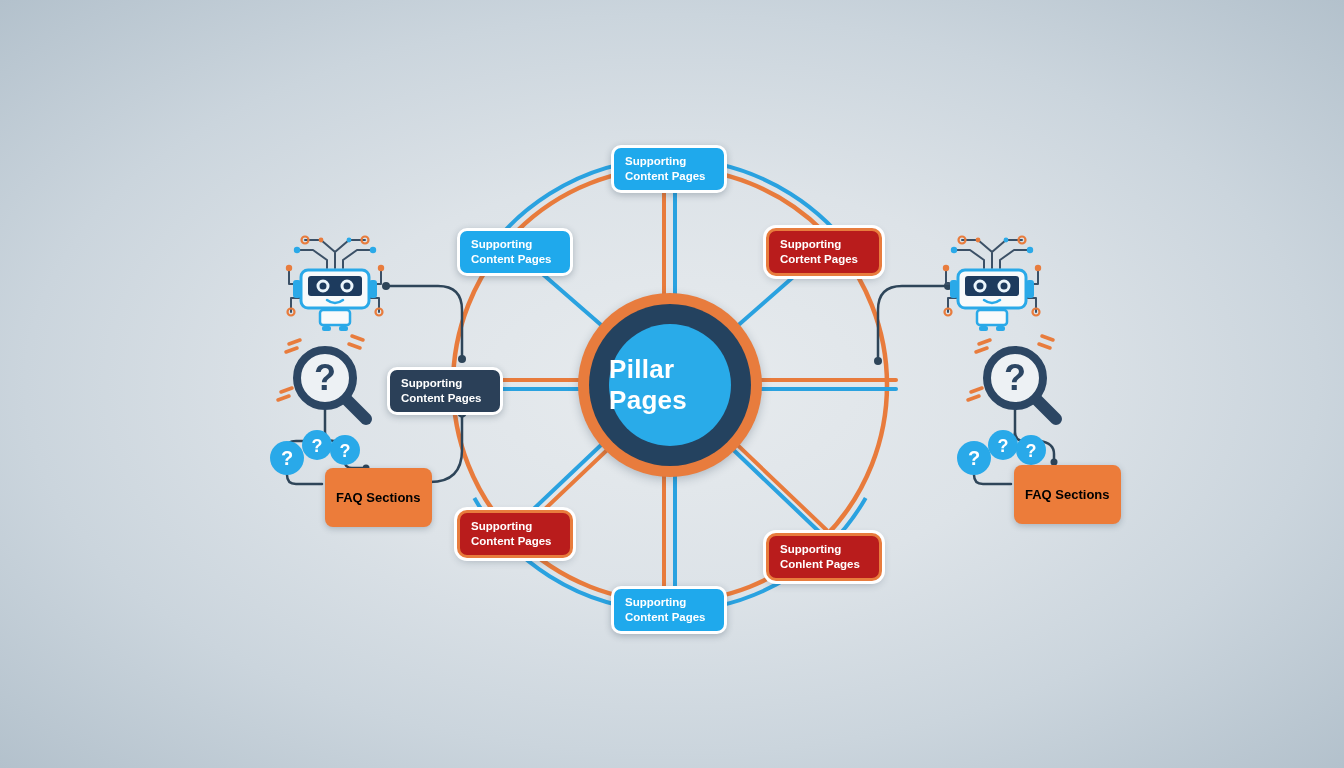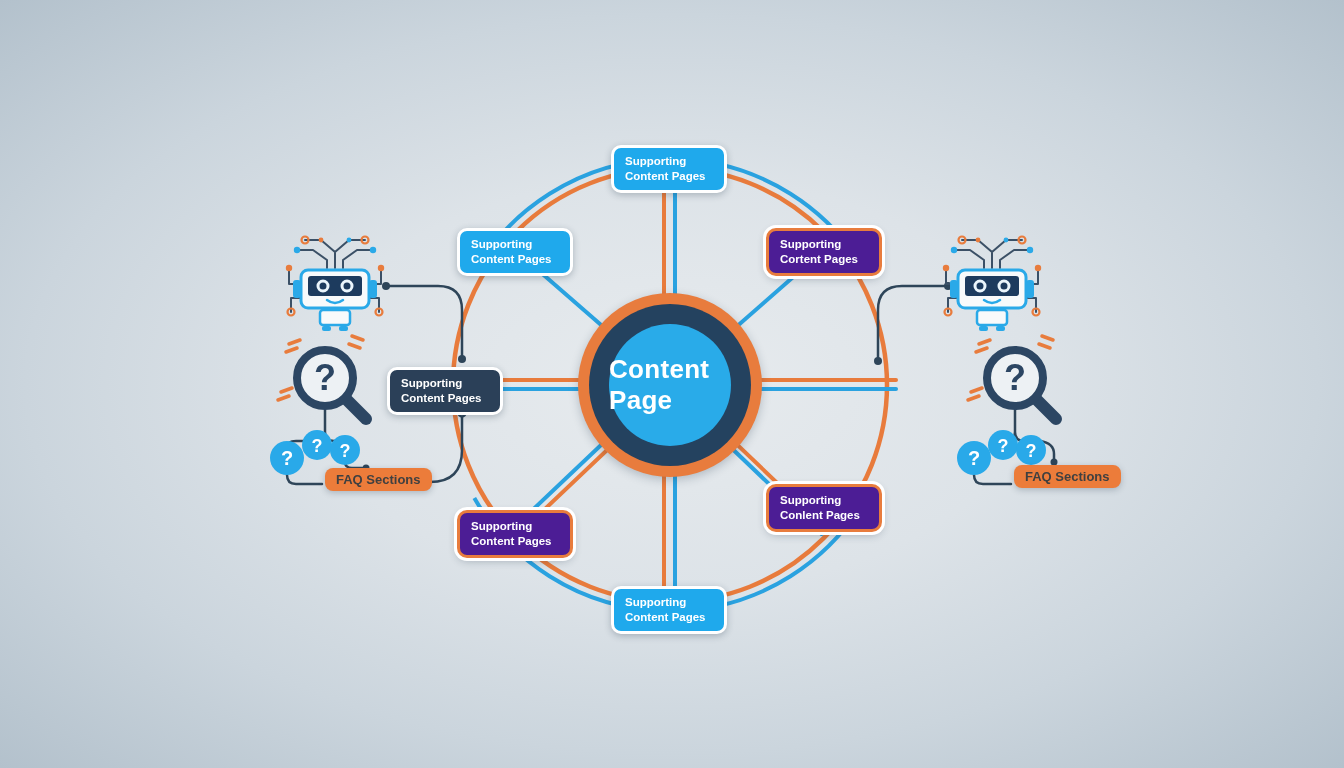--- a/index.html
+++ b/index.html
@@ -13,36 +13,36 @@
   svg#wires{position:absolute;left:0;top:0;z-index:1;}
   svg text{font-family:"Liberation Sans",sans-serif;}
 
   .node{
     position:absolute;z-index:3;width:116px;min-height:45px;border-radius:10px;
     color:#ffffff;font-size:11.5px;line-height:1.32;font-weight:600;
     padding:6px 12px 6px 11px;box-sizing:border-box;display:flex;align-items:center;
   }
   .v-blue{background:#1fa9ec;border:3px solid #ffffff;box-shadow:0 2px 7px rgba(30,50,70,.28);}
   .v-navy{background:#2b4058;border:3px solid #ffffff;box-shadow:0 2px 7px rgba(30,50,70,.28);}
-  .v-navy-orange{background:#4c1d95;border:3px solid #e87c3d;box-shadow:0 0 0 3px #ffffff,0 3px 8px rgba(30,50,70,.30);}
+  .v-navy-orange{background:#b91c1c;border:3px solid #e87c3d;box-shadow:0 0 0 3px #ffffff,0 3px 8px rgba(30,50,70,.30);}
 
   .center-node{
     position:absolute;z-index:4;left:578px;top:293px;width:184px;height:184px;border-radius:50%;
     background:#e87c3d;box-shadow:0 3px 10px rgba(30,50,70,.25);
   }
   .center-ring{position:absolute;inset:11px;border-radius:50%;background:#24425f;}
   .center-fill{
     position:absolute;inset:20px;border-radius:50%;background:#29abe9;
     display:flex;align-items:center;justify-content:center;
     color:#ffffff;font-size:26px;font-weight:600;letter-spacing:.3px;
   }
 
   .faq{
-    position:absolute;z-index:3;background:#ec7c3a;color:#404040;
-    font-size:13px;font-weight:600;padding:4px 11px;border-radius:8px;
+    position:absolute;z-index:3;background:#ec7c3a;color:#000000;
+    font-size:13px;font-weight:600;padding:22px 11px;border-radius:8px;
     box-shadow:0 2px 6px rgba(30,50,70,.25);white-space:nowrap;
   }
 </style>
 </head>
 <body>
 
 <div id="stage">
 
   <svg id="wires" width="1344" height="768" viewBox="0 0 1344 768">
     <defs>
@@ -171,41 +171,41 @@
 
     <use href="#robot" x="335" y="288"></use>
     <use href="#robot" x="992" y="288"></use>
     <use href="#magnifier" x="325" y="378"></use>
     <use href="#magnifier" x="1015" y="378"></use>
   </svg>
 
   <div class="center-node">
     <div class="center-ring">
       <div class="center-fill">
-        <span>Content Page</span>
+        <span>Pillar Pages</span>
       </div>
     </div>
   </div>
 
   <div class="node v-blue" style="left:611px;top:145px;">
     <span>Supporting Content Pages</span>
   </div>
   <div class="node v-blue" style="left:457px;top:228px;">
     <span>Supporting Content Pages</span>
   </div>
   <div class="node v-navy-orange" style="left:766px;top:228px;">
     <span>Supporting Cortent Pages</span>
   </div>
   <div class="node v-navy" style="left:387px;top:367px;">
     <span>Supporting Content Pages</span>
   </div>
   <div class="node v-navy-orange" style="left:457px;top:510px;">
     <span>Supporting Content Pages</span>
   </div>
-  <div class="node v-navy-orange" style="left:766px;top:484px;">
+  <div class="node v-navy-orange" style="left:766px;top:533px;">
     <span>Supporting Conlent Pages</span>
   </div>
   <div class="node v-blue" style="left:611px;top:586px;">
     <span>Supporting Content Pages</span>
   </div>
 
   <div class="faq" style="left:325px;top:468px;">
     <span>FAQ Sections</span>
   </div>
   <div class="faq" style="left:1014px;top:465px;">

